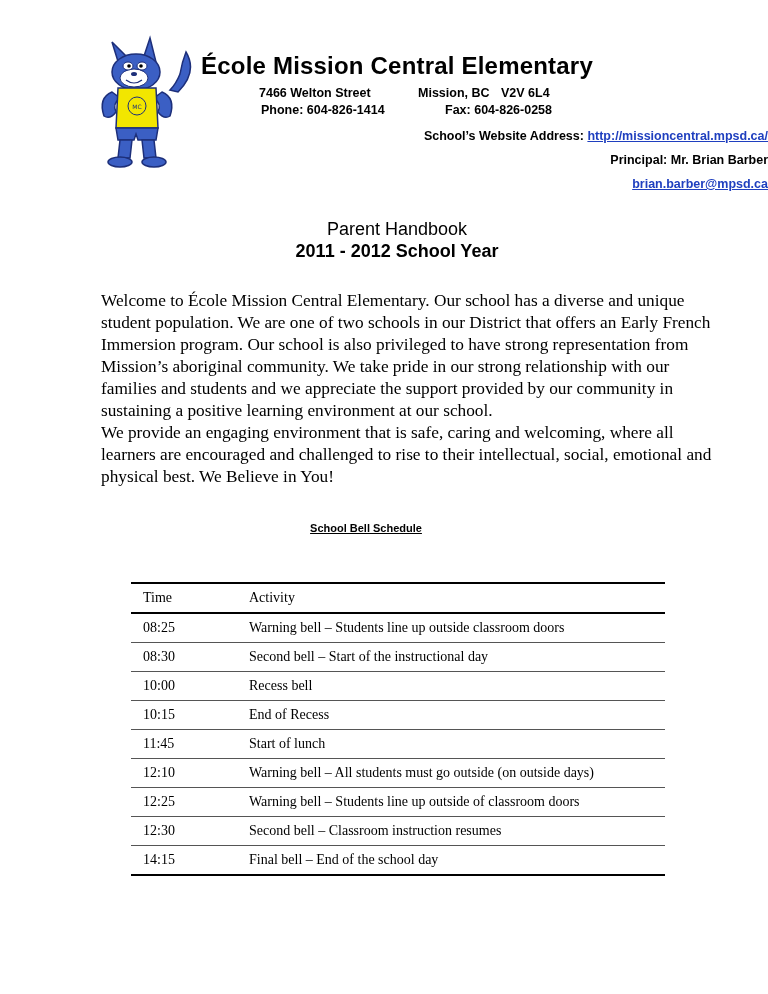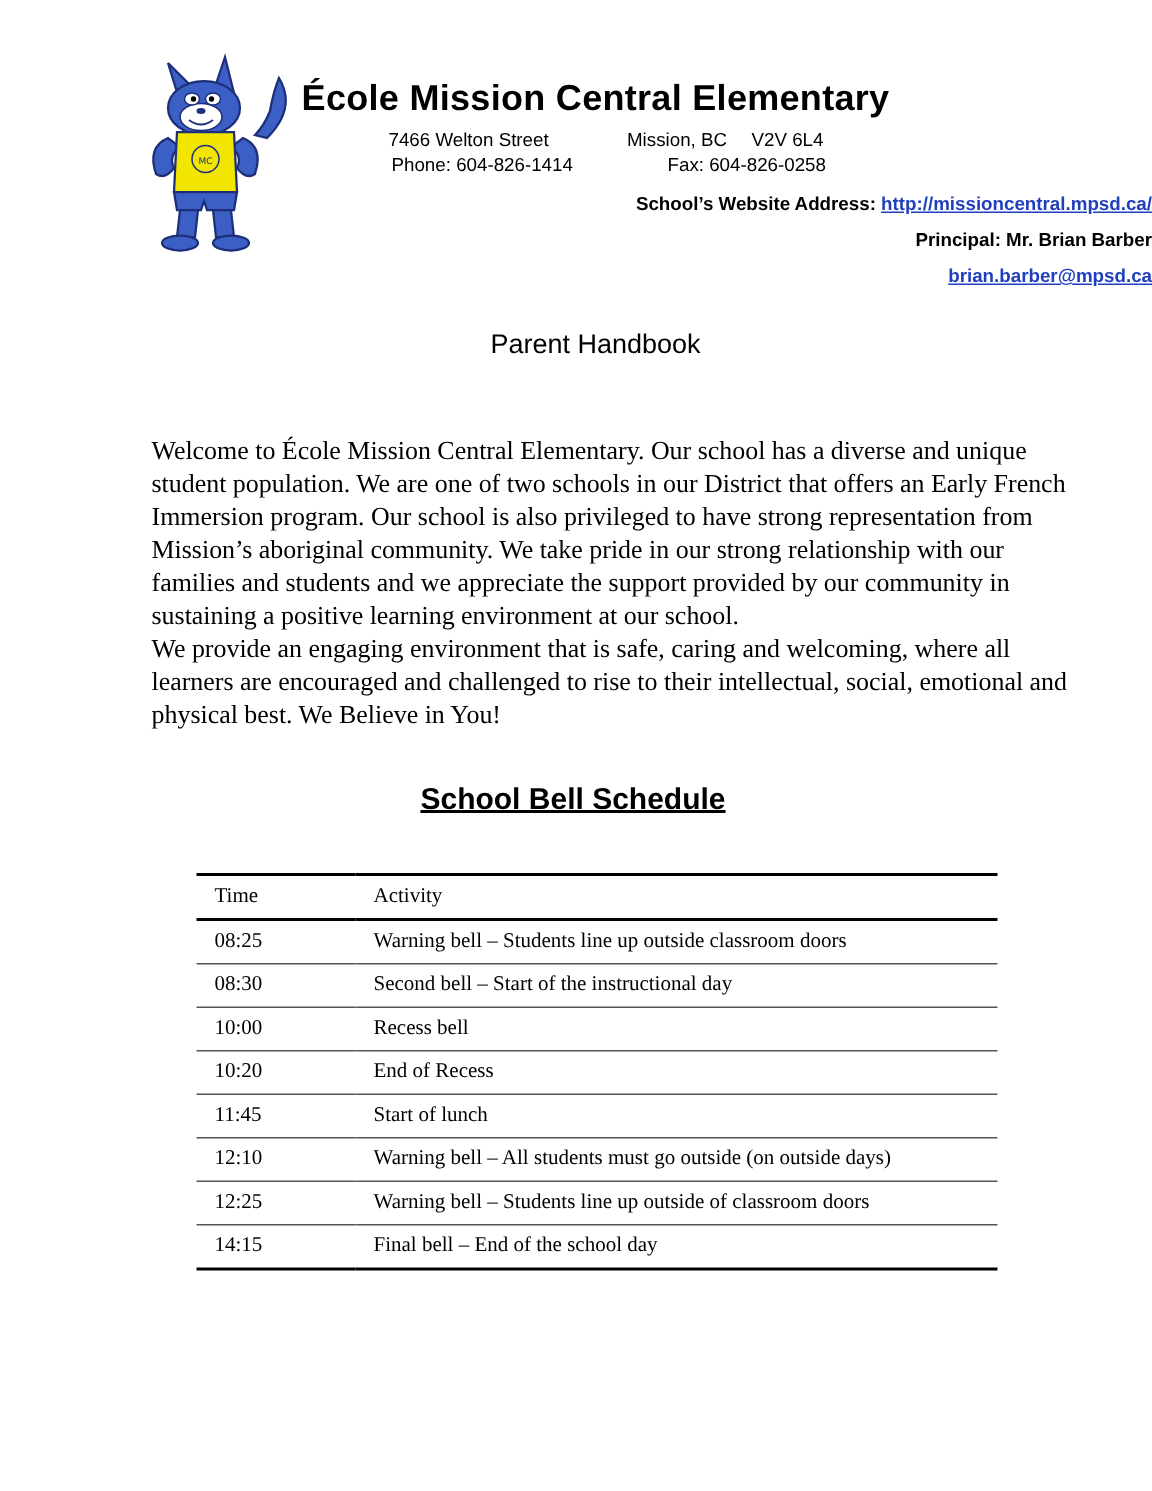--- a/index.html
+++ b/index.html
@@ -34,21 +34,21 @@
       font-family: "Liberation Sans", sans-serif;
       font-weight: bold;
       font-size: 24px;
       letter-spacing: 0.2px;
       padding-left: 26px;
       box-sizing: border-box;
     }
     .addr-line {
       position: absolute;
       font-family: "Liberation Sans", sans-serif;
-      font-weight: normal;
+      font-weight: bold;
       font-size: 12.5px;
       white-space: pre;
     }
     .center-line {
       position: absolute;
       left: 0; width: 768px;
       text-align: right;
       padding-left: 26px;
       box-sizing: border-box;
       font-family: "Liberation Sans", sans-serif;
@@ -80,23 +80,22 @@
       line-height: 22px;
       margin: 0;
     }
     .section-heading {
       position: absolute;
       left: 0; width: 732px;
       top: 522px;
       text-align: center;
       font-family: "Liberation Sans", sans-serif;
       font-weight: bold;
-      font-size: 20px;
+      font-size: 11px;
       text-decoration: underline;
-      margin-left: 16px;
     }
     table.schedule {
       position: absolute;
       left: 131px;
       top: 582px;
       width: 534px;
       border-collapse: collapse;
       font-family: "Liberation Serif", serif;
       font-size: 14px;
     }
@@ -177,20 +176,21 @@
   </div>
 
   <div class="center-line" style="top:153px;">Principal:  Mr. Brian Barber</div>
 
   <div class="center-line" style="top:177px;">
     <span class="link">brian.barber@mpsd.ca</span>
   </div>
 
   <div class="handbook-title" style="top:218px;">
     <div class="t1">Parent Handbook</div>
+    <div class="t2">2011 - 2012 School Year</div>
   </div>
 
   <p class="para" style="top:290px;">Welcome to École Mission Central Elementary. Our school has a diverse and unique student population. We are one of two schools in our District that offers an Early French Immersion program.  Our school is also privileged to have strong representation from Mission’s aboriginal community.  We take pride in our strong relationship with our families and students and we appreciate the support provided by our community in sustaining a positive learning environment at our school.</p>
   <p class="para" style="top:422px;">We provide an engaging environment that is safe, caring and welcoming, where all learners are encouraged and challenged to rise to their intellectual, social, emotional and physical best.  We Believe in You!</p>
 
   <div class="section-heading">School Bell Schedule</div>
 
   <table class="schedule">
     <thead>
       <tr>
@@ -205,35 +205,39 @@
       </tr>
       <tr>
         <td>08:30</td>
         <td>Second bell – Start of the instructional day</td>
       </tr>
       <tr>
         <td>10:00</td>
         <td>Recess bell</td>
       </tr>
       <tr>
-        <td>10:20</td>
+        <td>10:15</td>
         <td>End of Recess</td>
       </tr>
       <tr>
         <td>11:45</td>
         <td>Start of lunch</td>
       </tr>
       <tr>
         <td>12:10</td>
         <td>Warning bell – All students must go outside (on outside days)</td>
       </tr>
       <tr>
         <td>12:25</td>
         <td>Warning bell – Students line up outside of classroom doors</td>
       </tr>
       <tr>
+        <td>12:30</td>
+        <td>Second bell – Classroom instruction resumes</td>
+      </tr>
+      <tr>
         <td>14:15</td>
         <td>Final bell – End of the school day</td>
       </tr>
     </tbody>
   </table>
 
 </div>
 
 </body></html>

